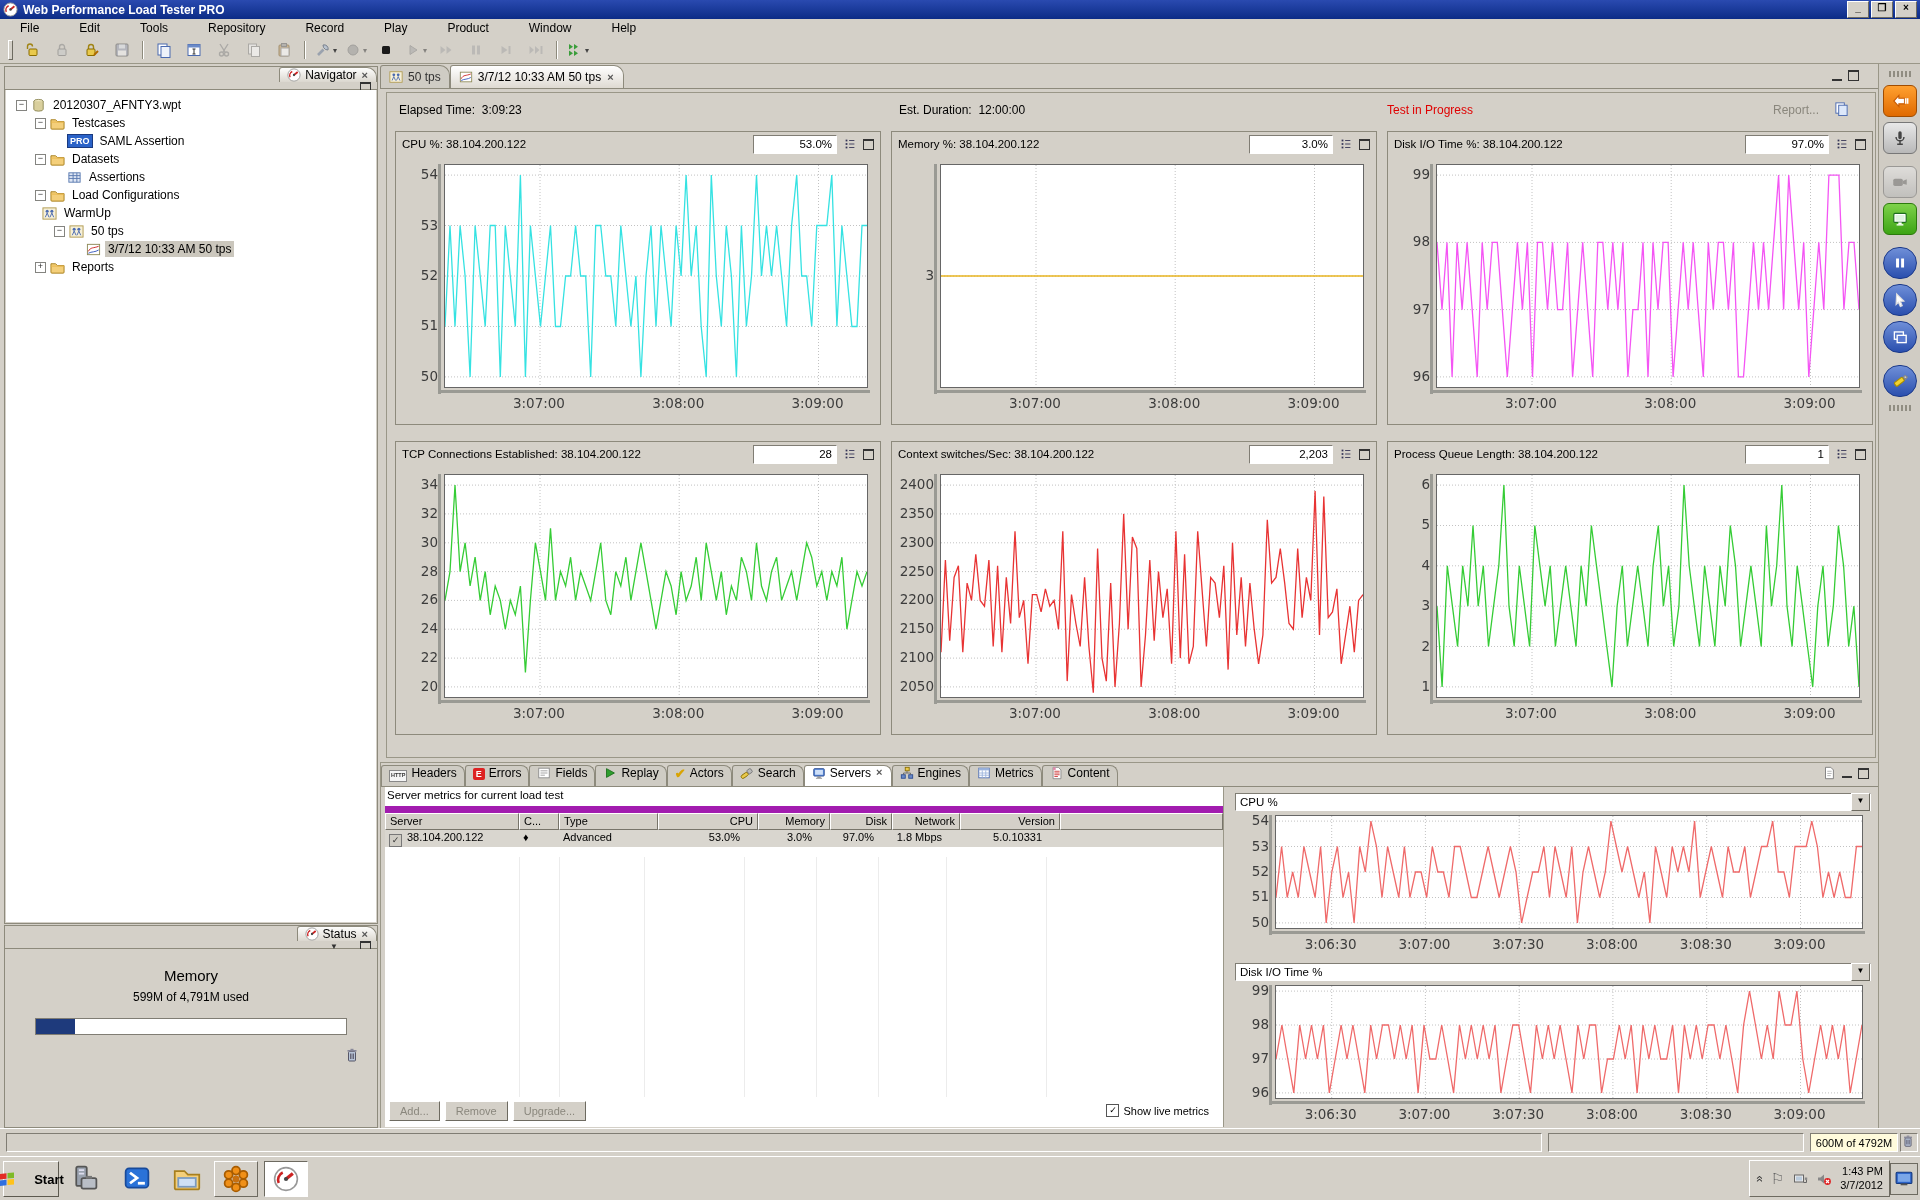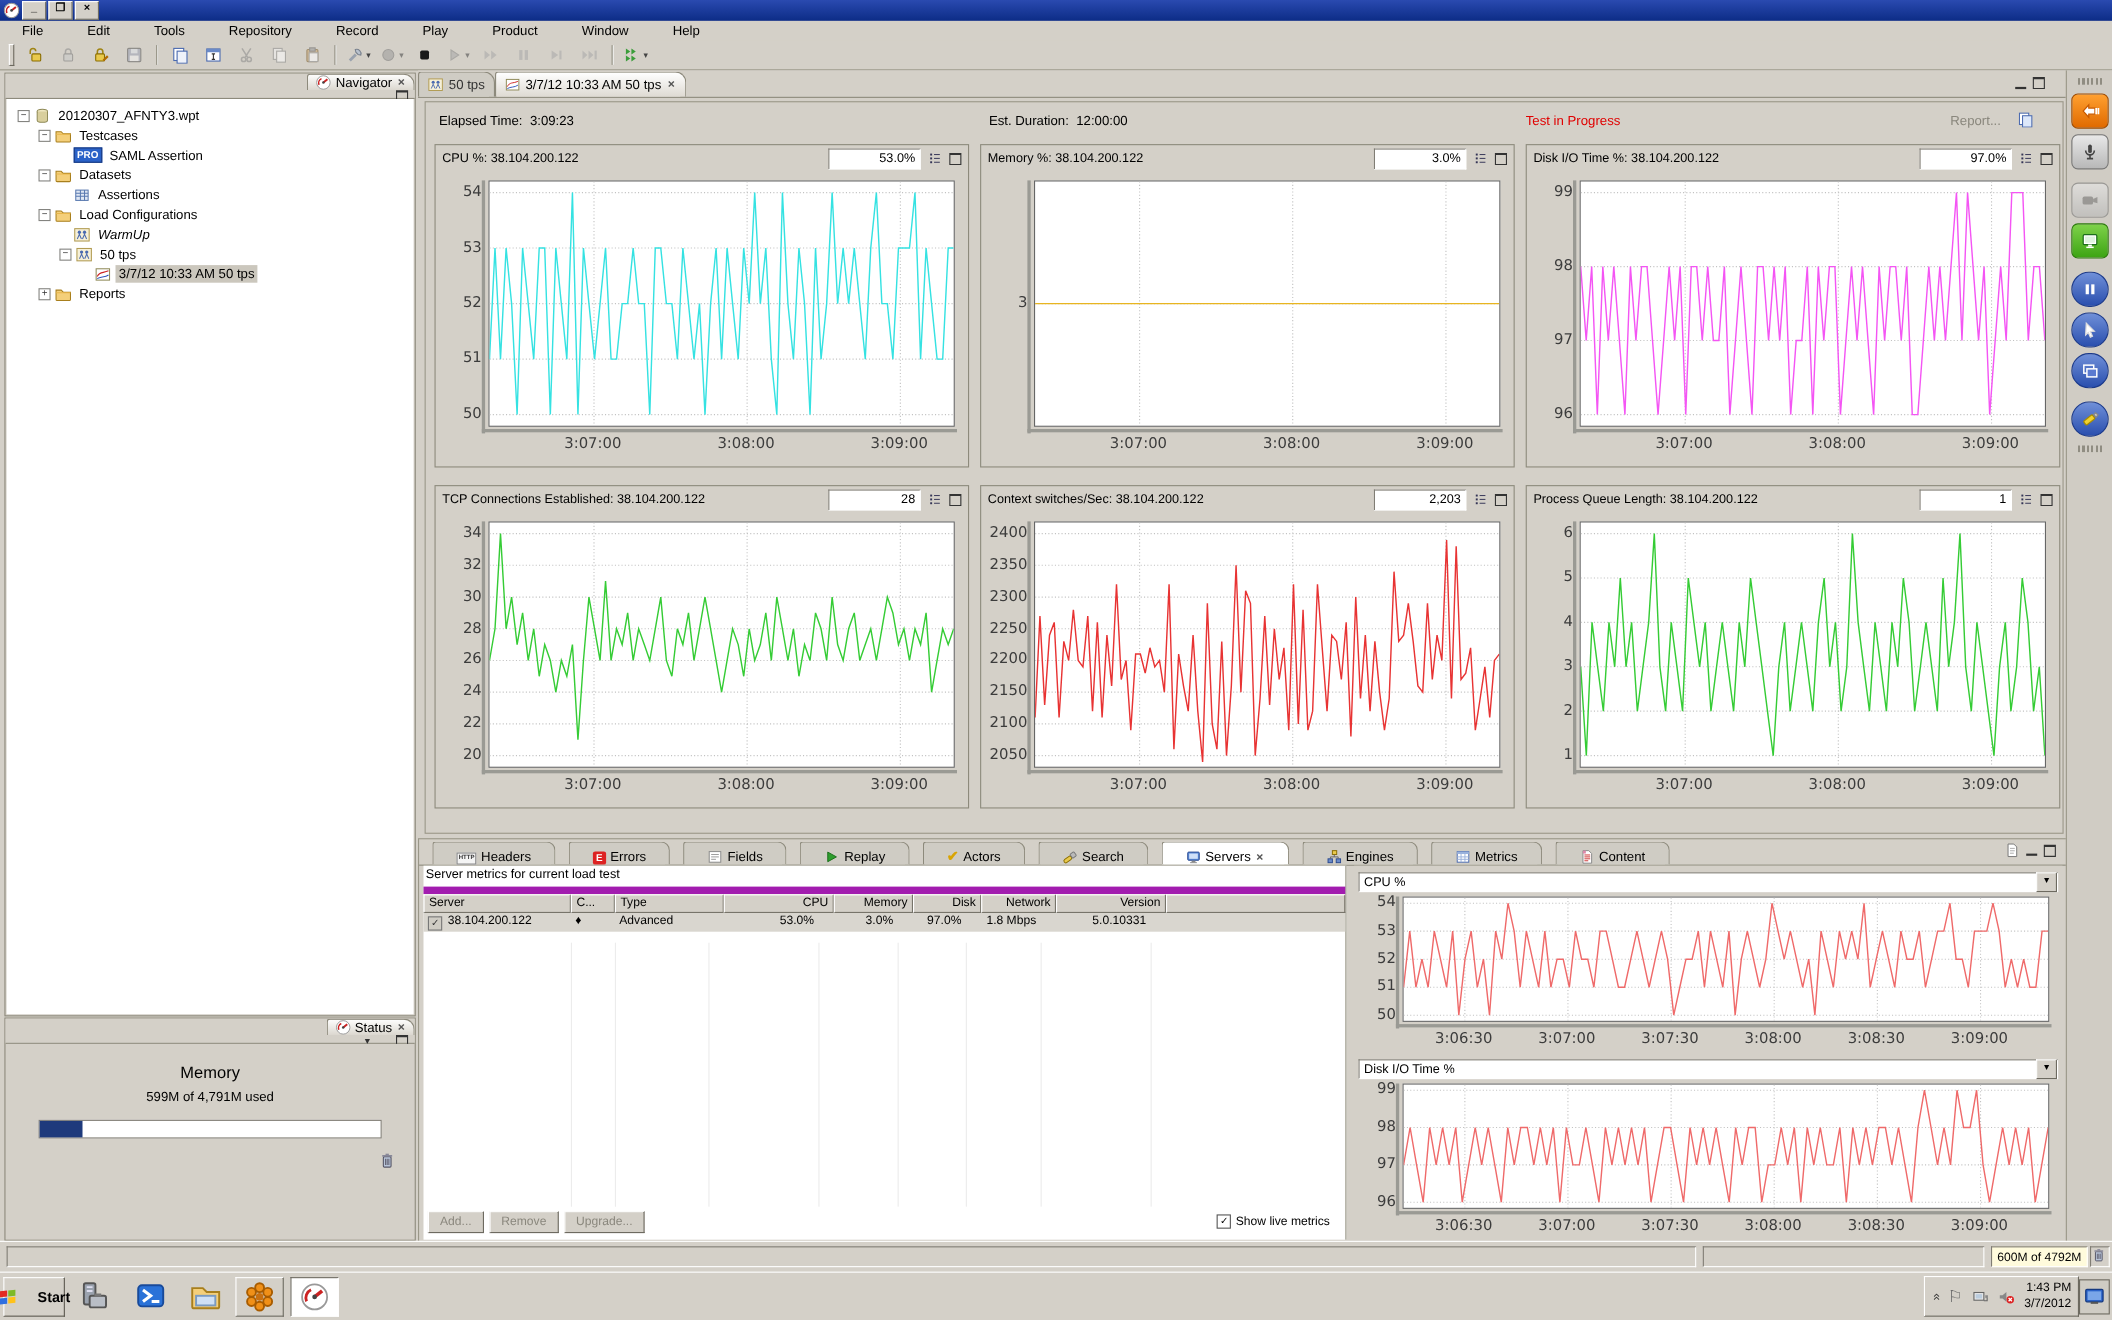--- a/index.html
+++ b/index.html
@@ -52,22 +52,22 @@
     font-size:11.5px;text-align:right;padding:1px 4px;line-height:14px;}
   .plot{position:absolute;background:#fff;border:1px solid #666;}
   .axisbar-l{position:absolute;width:3px;background:#9a9a94;}
   .axisbar-b{position:absolute;height:3px;background:#9a9a94;}
   .ylab{position:absolute;font-size:13.5px;color:#3c3c3c;text-align:right;width:40px;font-family:"DejaVu Sans",sans-serif;}
   .xlab{position:absolute;font-size:13.5px;color:#3c3c3c;text-align:center;width:70px;font-family:"DejaVu Sans",sans-serif;}
   .grid{stroke:#c2c2c2;stroke-dasharray:1,2;stroke-width:1;}
   
   .bpanel{position:absolute;background:#d4d0c8;border:1px solid #9a9788;}
   .btabs{position:absolute;left:0;top:0;right:0;height:23px;display:flex;align-items:flex-end;border-bottom:1px solid #8d8a7c;}
-  .btab{display:flex;align-items:flex-end;gap:4px;height:20px;padding:0 21px;border:1px solid #8d8a7c;border-bottom:none;
-    border-radius:3px 8px 0 0;background:#cfccc4;font-size:12px;margin-left:12px;}
+  .btab{display:flex;align-items:flex-start;gap:4px;height:20px;padding:0 7px;border:1px solid #8d8a7c;border-bottom:none;
+    border-radius:3px 8px 0 0;background:#cfccc4;font-size:12px;}
   .btab.active{background:#fff;}
   .srv-area{position:absolute;left:4px;top:24px;width:838px;bottom:2px;background:#fff;border-right:1px solid #9a9788;}
   .srv-caption{height:17px;font-size:11.5px;padding:2px 2px 0 2px;border-bottom:7px solid #a21caf;}
   .tbl-hdr{display:flex;height:17px;}
   .th{background:#d4d0c8;border:1px solid;border-color:#fff #77746a #77746a #fff;font-size:11px;
      padding:1px 4px;box-sizing:border-box;overflow:hidden;white-space:nowrap;}
   .tbl-row{display:flex;height:17px;background:#d9d6cf;}
   .td{font-size:11px;padding:1px 4px;box-sizing:border-box;white-space:nowrap;overflow:hidden;}
   .cb{width:11px;height:11px;border:1px solid #777;background:#cfccc4;font-size:9px;line-height:10px;text-align:center;color:#333;}
   .col-lines{position:absolute;left:0;right:0;bottom:30px;top:70px;pointer-events:none;}
@@ -114,20 +114,21 @@
 
 <div class="titlebar">
   <span id="app-icon">
       <svg width="15" height="15" viewBox="0 0 16 16">
         <circle cx="8" cy="8" r="7" fill="#fff" stroke="#999"></circle>
         <path d="M3.5 10.5 A5 5 0 0 1 6 4" stroke="#cc2222" stroke-width="1.6" fill="none"></path>
         <path d="M8 8 L12.2 4.6" stroke="#cc2222" stroke-width="2"></path>
         <circle cx="8" cy="8" r="1.3" fill="#444"></circle>
       </svg>
     </span>
+  <span class="t-title">Web Performance Load Tester PRO</span>
   <span class="cap-btn">_</span>
   <span class="cap-btn">❐</span>
   <span class="cap-btn">×</span>
 </div>
 <div class="menubar" id="menubar">
     <span class="menu-item">File</span>
     <span class="menu-item">Edit</span>
     <span class="menu-item">Tools</span>
     <span class="menu-item">Repository</span>
     <span class="menu-item">Record</span>
@@ -324,21 +325,21 @@
       <div class="tree-row" style="padding-left: 29px;">
         <span class="expander">−</span>
         <span>
           <svg width="15" height="15" viewBox="0 0 16 16">
             <path d="M1 4 h5 l2 2 h7 v7 a1 1 0 0 1 -1 1 H2 a1 1 0 0 1 -1 -1 z" fill="#f4cf7a" stroke="#a87f1d"></path>
             <path d="M1 6.5 h14" stroke="#e7b54a"></path>
           </svg>
         </span>
         <span class="t-lbl">Load Configurations</span>
       </div>
-      <div class="tree-row" style="padding-left: 48px; font-style: italic;">
+      <div class="tree-row" style="padding-left: 23px;">
         <span style="width: 9px;"></span>
         <span>
           <svg width="15" height="15" viewBox="0 0 16 16">
             <rect x="1" y="2" width="14" height="12" fill="#f6f0d8" stroke="#b09a50"></rect>
             <circle cx="5.5" cy="5.5" r="1.6" fill="#4a6ab0"></circle>
             <path d="M3.5 12 L5.5 7.5 L7.5 12" stroke="#4a6ab0" fill="none"></path>
             <circle cx="10.5" cy="5.5" r="1.6" fill="#4a6ab0"></circle>
             <path d="M8.5 12 L10.5 7.5 L12.5 12" stroke="#4a6ab0" fill="none"></path>
           </svg>
         </span>

